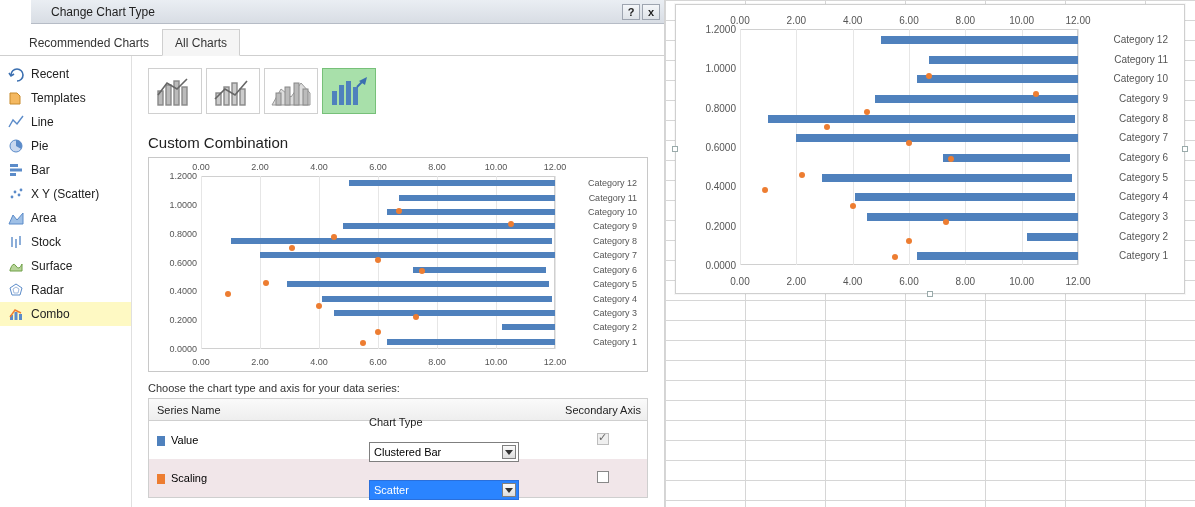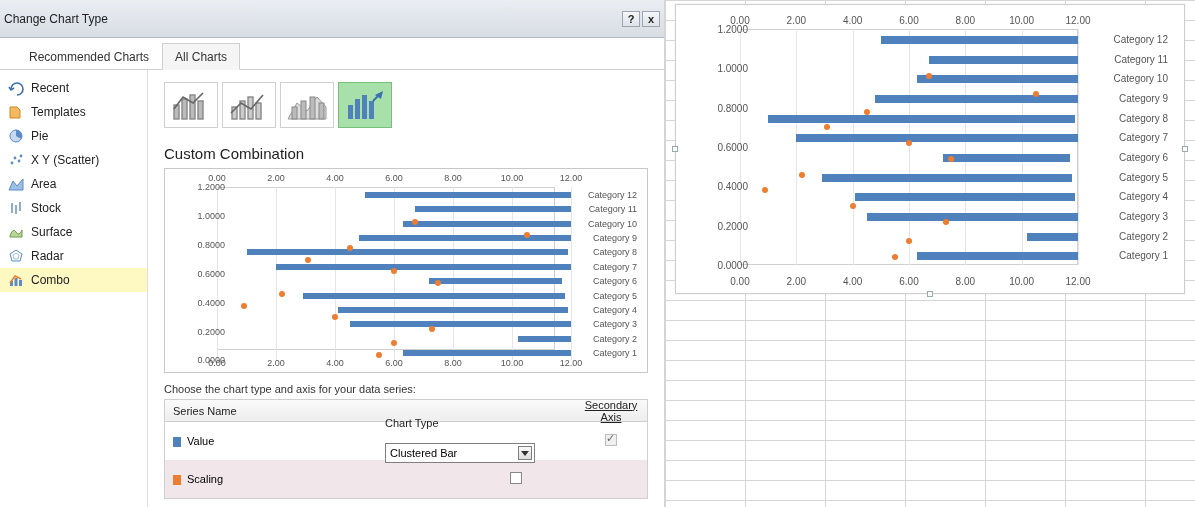--- a/index.html
+++ b/index.html
@@ -3,33 +3,33 @@
 <meta charset="utf-8">
 <style>
   * { box-sizing: border-box; margin: 0; padding: 0; font-family: "Segoe UI", Tahoma, sans-serif; }
   body { background: #fff; width: 1195px; height: 507px; overflow: hidden; position: relative; font-size: 11px; }
 
   .app { display: flex; width: 100%; height: 100%; }
   .left { width: 665px; border-right: 1px solid #d4d4d4; height: 507px; display: flex; flex-direction: column; }
   .right { flex: 1; position: relative; }
 
   
-  .titlebar { height: 38px; background: linear-gradient(#eaeef3, #d8dde4); border-bottom: 1px solid #b6bcc6; display: flex; align-items: center; padding: 0 4px 0 4px; color: #222; font-size: 12px; }
+  .titlebar { height: 24px; background: linear-gradient(#eaeef3, #d8dde4); border-bottom: 1px solid #b6bcc6; display: flex; align-items: center; padding: 0 4px 0 20px; color: #222; font-size: 12px; margin-left: 31px; }
   .titlebar-spacer { flex: 1; }
   .titlebtn { width: 18px; height: 16px; border: 1px solid #9ea5b0; background: linear-gradient(#f4f6f9,#dfe3e8); margin-left: 2px; display: flex; align-items: center; justify-content: center; font-weight: bold; font-size: 11px; cursor: pointer; }
 
   
   .tabs { height: 32px; display: flex; align-items: flex-end; padding: 0 16px; border-bottom: 1px solid #cfcfcf; }
   .tab { padding: 6px 12px 5px; font-size: 12px; color: #333; cursor: pointer; border: 1px solid transparent; position: relative; top: 1px; }
   .tab.active { background: #f5f5f5; border: 1px solid #cfcfcf; border-bottom: 1px solid #f5f5f5; }
 
   .body { flex: 1; display: flex; overflow: hidden; }
 
   
-  .sidebar { width: 148px; border-right: 1px solid #e0e0e0; padding-top: 6px; }
+  .sidebar { width: 132px; border-right: 1px solid #e0e0e0; padding-top: 6px; }
   .side-item { display: flex; align-items: center; height: 24px; padding: 0 8px; cursor: pointer; font-size: 12px; color: #222; gap: 7px; }
   .side-item.selected { background: #fef9c3; }
   .side-icon { width: 16px; height: 16px; display: flex; align-items: center; justify-content: center; font-size: 12px; color: #4472c4; }
   .side-icon svg { width: 16px; height: 16px; }
 
   
   .main { flex: 1; padding: 12px 16px 8px; display: flex; flex-direction: column; overflow: hidden; }
   .preset-row { display: flex; gap: 4px; height: 50px; margin-bottom: 16px; }
   .preset { width: 54px; height: 46px; border: 1px solid #d0d0d0; background: #fff; display: flex; align-items: center; justify-content: center; cursor: pointer; }
   .preset.selected { background: #a8e0aa; border-color: #77c079; }
@@ -37,21 +37,21 @@
 
   .section-title { font-size: 15px; color: #222; margin-bottom: 6px; }
 
   .preview-box { border: 1px solid #c8c8c8; height: 215px; position: relative; background: #fff; margin-bottom: 10px; padding: 4px 6px 2px; }
 
   .series-label { font-size: 11px; color: #333; margin-bottom: 4px; }
   .series-table { border: 1px solid #cfcfcf; }
   .st-head { display: flex; height: 22px; align-items: center; border-bottom: 1px solid #cfcfcf; font-size: 11px; color: #222; background: linear-gradient(#fafafa,#eee); }
   .st-col1 { width: 220px; padding-left: 8px; }
   .st-col2 { width: 190px; margin-top: 24px; }
-  .st-col3 { flex: 1; text-align: center; text-decoration: underline; }
+  .st-col3 { flex: 1; text-align: center; }
   .st-row { display: flex; height: 38px; align-items: center; }
   .st-row.sel { background: #f1e6e9; }
   .swatch { width: 8px; height: 10px; display: inline-block; vertical-align: middle; margin-right: 6px; }
   .sw-blue { background: #4f81bd; }
   .sw-orange { background: #ed7d31; }
   .dropdown { width: 150px; height: 20px; border: 1px solid #7f7f7f; background: #fff; display: flex; align-items: center; padding: 0 4px; font-size: 11px; position: relative; cursor: pointer; }
   .dropdown.hi { border-color: #2a6fdb; background: #2a84ff; color: #fff; }
   .dd-arrow { position: absolute; right: 2px; top: 2px; width: 14px; height: 14px; border: 1px solid #7f7f7f; background: linear-gradient(#fafafa,#ddd); display: flex; align-items: center; justify-content: center; }
   .dd-arrow::after { content:""; border-left:4px solid transparent; border-right:4px solid transparent; border-top:5px solid #333; }
   .chk { width: 12px; height: 12px; border: 1px solid #888; background: #fff; display: inline-block; position: relative; }
@@ -60,21 +60,21 @@
 
   
   .sheet-grid { position: absolute; inset: 0; }
   .gridcell-bg { position:absolute; inset:0; background-image: linear-gradient(#d6d6d6 1px, transparent 1px), linear-gradient(90deg, #d6d6d6 1px, transparent 1px); background-size: 80px 20px; background-position: 0 300px; top:0; }
   .chart-container { position: absolute; left: 10px; top: 4px; width: 510px; height: 290px; background: #fff; border: 1px solid #cfcfcf; box-shadow: 0 0 0 1px rgba(0,0,0,0.03); padding: 6px 10px 4px; }
   .chart-handle { width: 6px; height: 6px; border: 1px solid #9aa; background: #fff; position: absolute; }
 
   
   .chart { position: relative; width: 100%; height: 100%; font-size: 9px; color: #555; }
   .plot { position: absolute; left: 46px; top: 14px; right: 86px; bottom: 20px; border: 1px solid #d0d0d0; }
-  .ytick { position: absolute; left: 12px; width: 42px; text-align: right; font-size: 9px; color: #555; transform: translateY(-50%); }
+  .ytick { position: absolute; left: 0; width: 42px; text-align: right; font-size: 9px; color: #555; transform: translateY(-50%); }
   .xtick-top { position: absolute; top: 0; font-size: 9px; color: #555; transform: translateX(-50%); }
   .xtick-bot { position: absolute; bottom: 2px; font-size: 9px; color: #555; transform: translateX(-50%); }
   .cat-label { position: absolute; right: 4px; font-size: 9px; color: #555; transform: translateY(-50%); }
   .hbar { position: absolute; height: 6px; background: #4f81bd; }
   .dot { position: absolute; width: 6px; height: 6px; border-radius: 50%; background: #ed7d31; transform: translate(-50%,-50%); }
   .vgrid { position: absolute; top:0; bottom:0; width:1px; background:#e6e6e6; }
   .chart-container .plot { left: 54px; top: 18px; right: 96px; bottom: 24px; }
   .chart-container .ytick { width: 50px; font-size: 10px; }
   .chart-container .xtick-top, .chart-container .xtick-bot { font-size: 10px; }
   .chart-container .cat-label { font-size: 10px; right: 6px; }
@@ -112,25 +112,45 @@
             <span class="side-icon">
               <svg viewBox="0 0 16 16">
                 <path d="M2 3 H9 L12 6 V14 H2 Z" fill="#f4b860" stroke="#c78a2c"></path>
               </svg>
             </span>
             <span>Templates</span>
           </div>
           <div class="side-item">
             <span class="side-icon">
               <svg viewBox="0 0 16 16">
+                <polyline points="1,13 5,6 9,10 15,2" fill="none" stroke="#5b8bc9" stroke-width="1.4"></polyline>
+              </svg>
+            </span>
+            <span>Line</span>
+          </div>
+          <div class="side-item">
+            <span class="side-icon">
+              <svg viewBox="0 0 16 16">
                 <circle cx="8" cy="8" r="6" fill="#c9d8ef" stroke="#5b8bc9"></circle>
                 <path d="M8 8 L8 2 A6 6 0 0 1 13.2 11 Z" fill="#5b8bc9"></path>
               </svg>
             </span>
             <span>Pie</span>
+          </div>
+          <div class="side-item">
+            <span class="side-icon">
+              <svg viewBox="0 0 16 16">
+                <g fill="#5b8bc9">
+                  <rect x="2" y="2" width="8" height="3"></rect>
+                  <rect x="2" y="6.5" width="12" height="3"></rect>
+                  <rect x="2" y="11" width="6" height="3"></rect>
+                </g>
+              </svg>
+            </span>
+            <span>Bar</span>
           </div>
           <div class="side-item">
             <span class="side-icon">
               <svg viewBox="0 0 16 16">
                 <g fill="#5b8bc9">
                   <circle cx="4" cy="11" r="1.4"></circle>
                   <circle cx="7" cy="6" r="1.4"></circle>
                   <circle cx="11" cy="9" r="1.4"></circle>
                   <circle cx="13" cy="4" r="1.4"></circle>
                 </g>
@@ -325,20 +345,26 @@
                 <div class="st-col2">
                   <div class="dropdown">
                     <span>Clustered Bar</span>
                     <span class="dd-arrow"></span>
                   </div>
                 </div>
                 <div class="st-col3"><span class="chk checked disabled"></span></div>
               </div>
               <div class="st-row sel">
                 <div class="st-col1"><span class="swatch sw-orange"></span><span>Scaling</span></div>
+                <div class="st-col2">
+                  <div class="dropdown hi">
+                    <span>Scatter</span>
+                    <span class="dd-arrow"></span>
+                  </div>
+                </div>
                 <div class="st-col3"><span class="chk"></span></div>
               </div>
             </div>
         </div>
       </div>
     </div>
   </div>
 
   <div class="right">
     <div class="sheet-grid">

